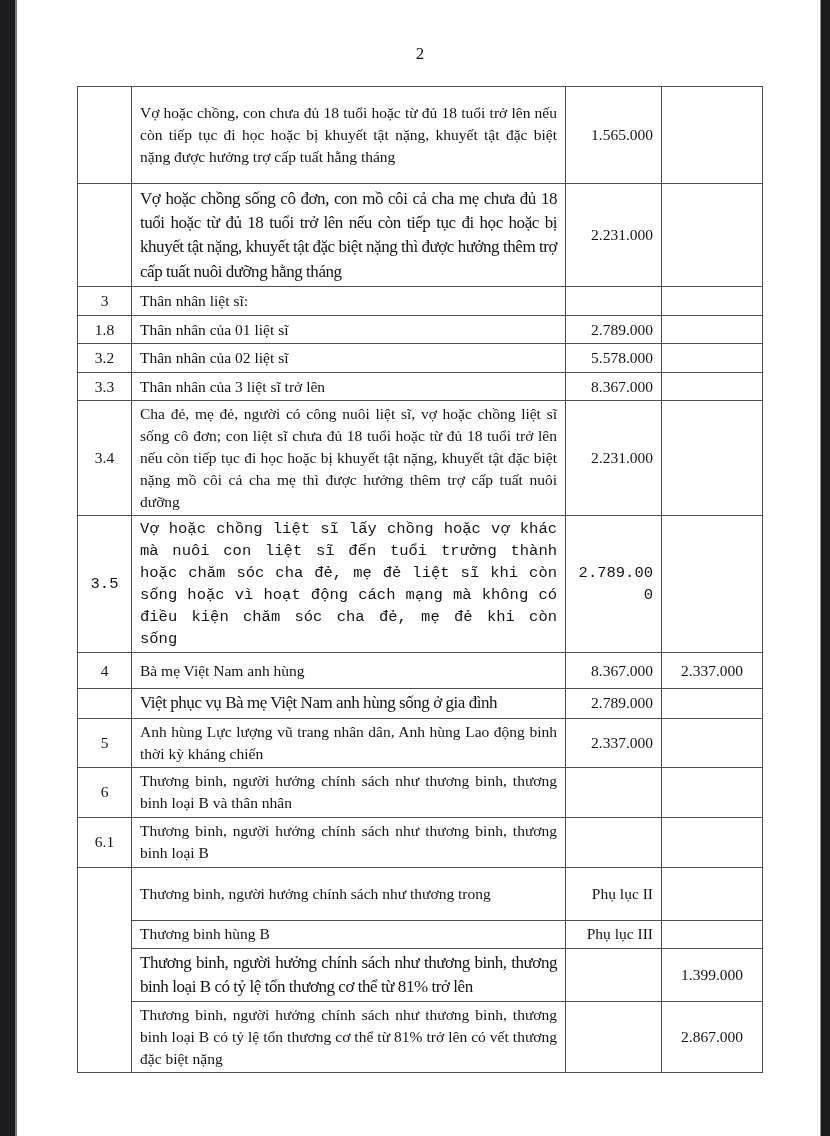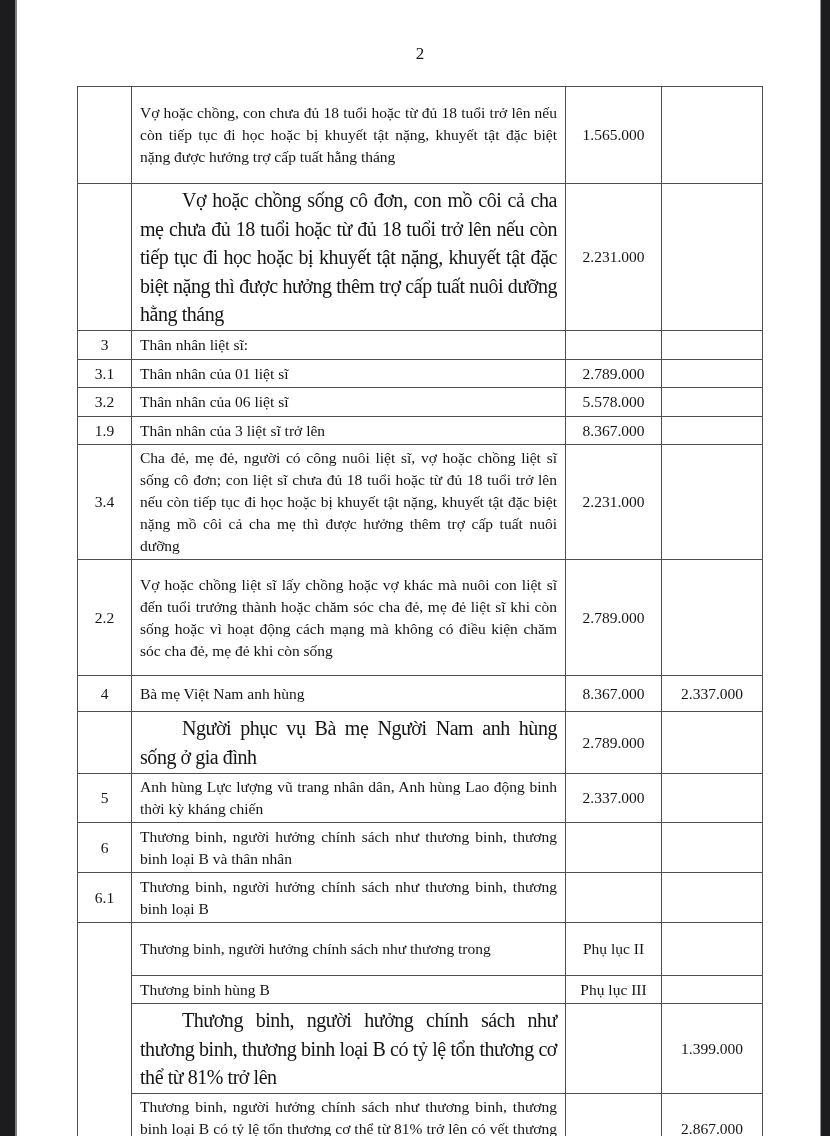--- a/index.html
+++ b/index.html
@@ -28,33 +28,33 @@
   col.c-amt2{width:101px;}
   td{
     border:1px solid #4e4e4e;
     padding:2px 8px;
     font-size:15.5px;line-height:1.42;
     vertical-align:middle;
     word-wrap:break-word;
   }
   td.num{text-align:center;padding:2px 2px;}
   td.desc{text-align:justify;text-justify:inter-word;}
-  td.c3{text-align:center;}
+  td.c3{text-align:right;}
   td.c4{text-align:center;}
-  td .condensed{letter-spacing:-0.45px;font-size:20px;margin-left:42px;}
+  td .condensed{letter-spacing:-0.45px;font-size:17px;}
 
   
   tr:nth-child(1) td{height:92px;}
   tr:nth-child(2) td{height:98px;}
   tr:nth-child(3) td{height:24px;}
   tr:nth-child(4) td{height:23px;}
   tr:nth-child(5) td{height:24px;}
   tr:nth-child(6) td{height:23px;}
   tr:nth-child(7) td{height:109px;}
-  tr:nth-child(8) td{height:111px;}
+  tr:nth-child(8) td{height:111px;font-family:Liberation Mono, monospace;}
   tr:nth-child(9) td{height:31px;}
   tr:nth-child(10) td{height:22px;}
   tr:nth-child(11) td{height:44px;}
   tr:nth-child(12) td{height:45px;}
   tr:nth-child(13) td{height:45px;}
   tr:nth-child(14) td{height:48px;}
   tr:nth-child(15) td{height:23px;}
   tr:nth-child(16) td{height:47px;}
   tr:nth-child(17) td{height:63px;}
 </style>
@@ -86,58 +86,58 @@
         <td class="c3">2.231.000</td>
         <td class="c4"></td>
       </tr>
       <tr>
         <td class="num">3</td>
         <td class="desc"><span>Thân nhân liệt sĩ:</span></td>
         <td class="c3"></td>
         <td class="c4"></td>
       </tr>
       <tr>
-        <td class="num">3.1</td>
+        <td class="num">1.8</td>
         <td class="desc"><span>Thân nhân của 01 liệt sĩ</span></td>
         <td class="c3">2.789.000</td>
         <td class="c4"></td>
       </tr>
       <tr>
         <td class="num">3.2</td>
-        <td class="desc"><span>Thân nhân của 06 liệt sĩ</span></td>
+        <td class="desc"><span>Thân nhân của 02 liệt sĩ</span></td>
         <td class="c3">5.578.000</td>
         <td class="c4"></td>
       </tr>
       <tr>
-        <td class="num">1.9</td>
+        <td class="num">3.3</td>
         <td class="desc"><span>Thân nhân của 3 liệt sĩ trở lên</span></td>
         <td class="c3">8.367.000</td>
         <td class="c4"></td>
       </tr>
       <tr>
         <td class="num">3.4</td>
         <td class="desc"><span>Cha đẻ, mẹ đẻ, người có công nuôi liệt sĩ, vợ hoặc chồng liệt sĩ sống cô đơn; con liệt sĩ chưa đủ 18 tuổi hoặc từ đủ 18 tuổi trở lên nếu còn tiếp tục đi học hoặc bị khuyết tật nặng, khuyết tật đặc biệt nặng mồ côi cả cha mẹ thì được hưởng thêm trợ cấp tuất nuôi dưỡng</span></td>
         <td class="c3">2.231.000</td>
         <td class="c4"></td>
       </tr>
       <tr>
-        <td class="num">2.2</td>
+        <td class="num">3.5</td>
         <td class="desc"><span>Vợ hoặc chồng liệt sĩ lấy chồng hoặc vợ khác mà nuôi con liệt sĩ đến tuổi trưởng thành hoặc chăm sóc cha đẻ, mẹ đẻ liệt sĩ khi còn sống hoặc vì hoạt động cách mạng mà không có điều kiện chăm sóc cha đẻ, mẹ đẻ khi còn sống</span></td>
         <td class="c3">2.789.000</td>
         <td class="c4"></td>
       </tr>
       <tr>
         <td class="num">4</td>
         <td class="desc"><span>Bà mẹ Việt Nam anh hùng</span></td>
         <td class="c3">8.367.000</td>
         <td class="c4">2.337.000</td>
       </tr>
       <tr>
         <td class="num"></td>
-        <td class="desc"><span class="condensed">Người phục vụ Bà mẹ Người Nam anh hùng sống ở gia đình</span></td>
+        <td class="desc"><span class="condensed">Việt phục vụ Bà mẹ Việt Nam anh hùng sống ở gia đình</span></td>
         <td class="c3">2.789.000</td>
         <td class="c4"></td>
       </tr>
       <tr>
         <td class="num">5</td>
         <td class="desc"><span>Anh hùng Lực lượng vũ trang nhân dân, Anh hùng Lao động binh thời kỳ kháng chiến</span></td>
         <td class="c3">2.337.000</td>
         <td class="c4"></td>
       </tr>
       <tr>

